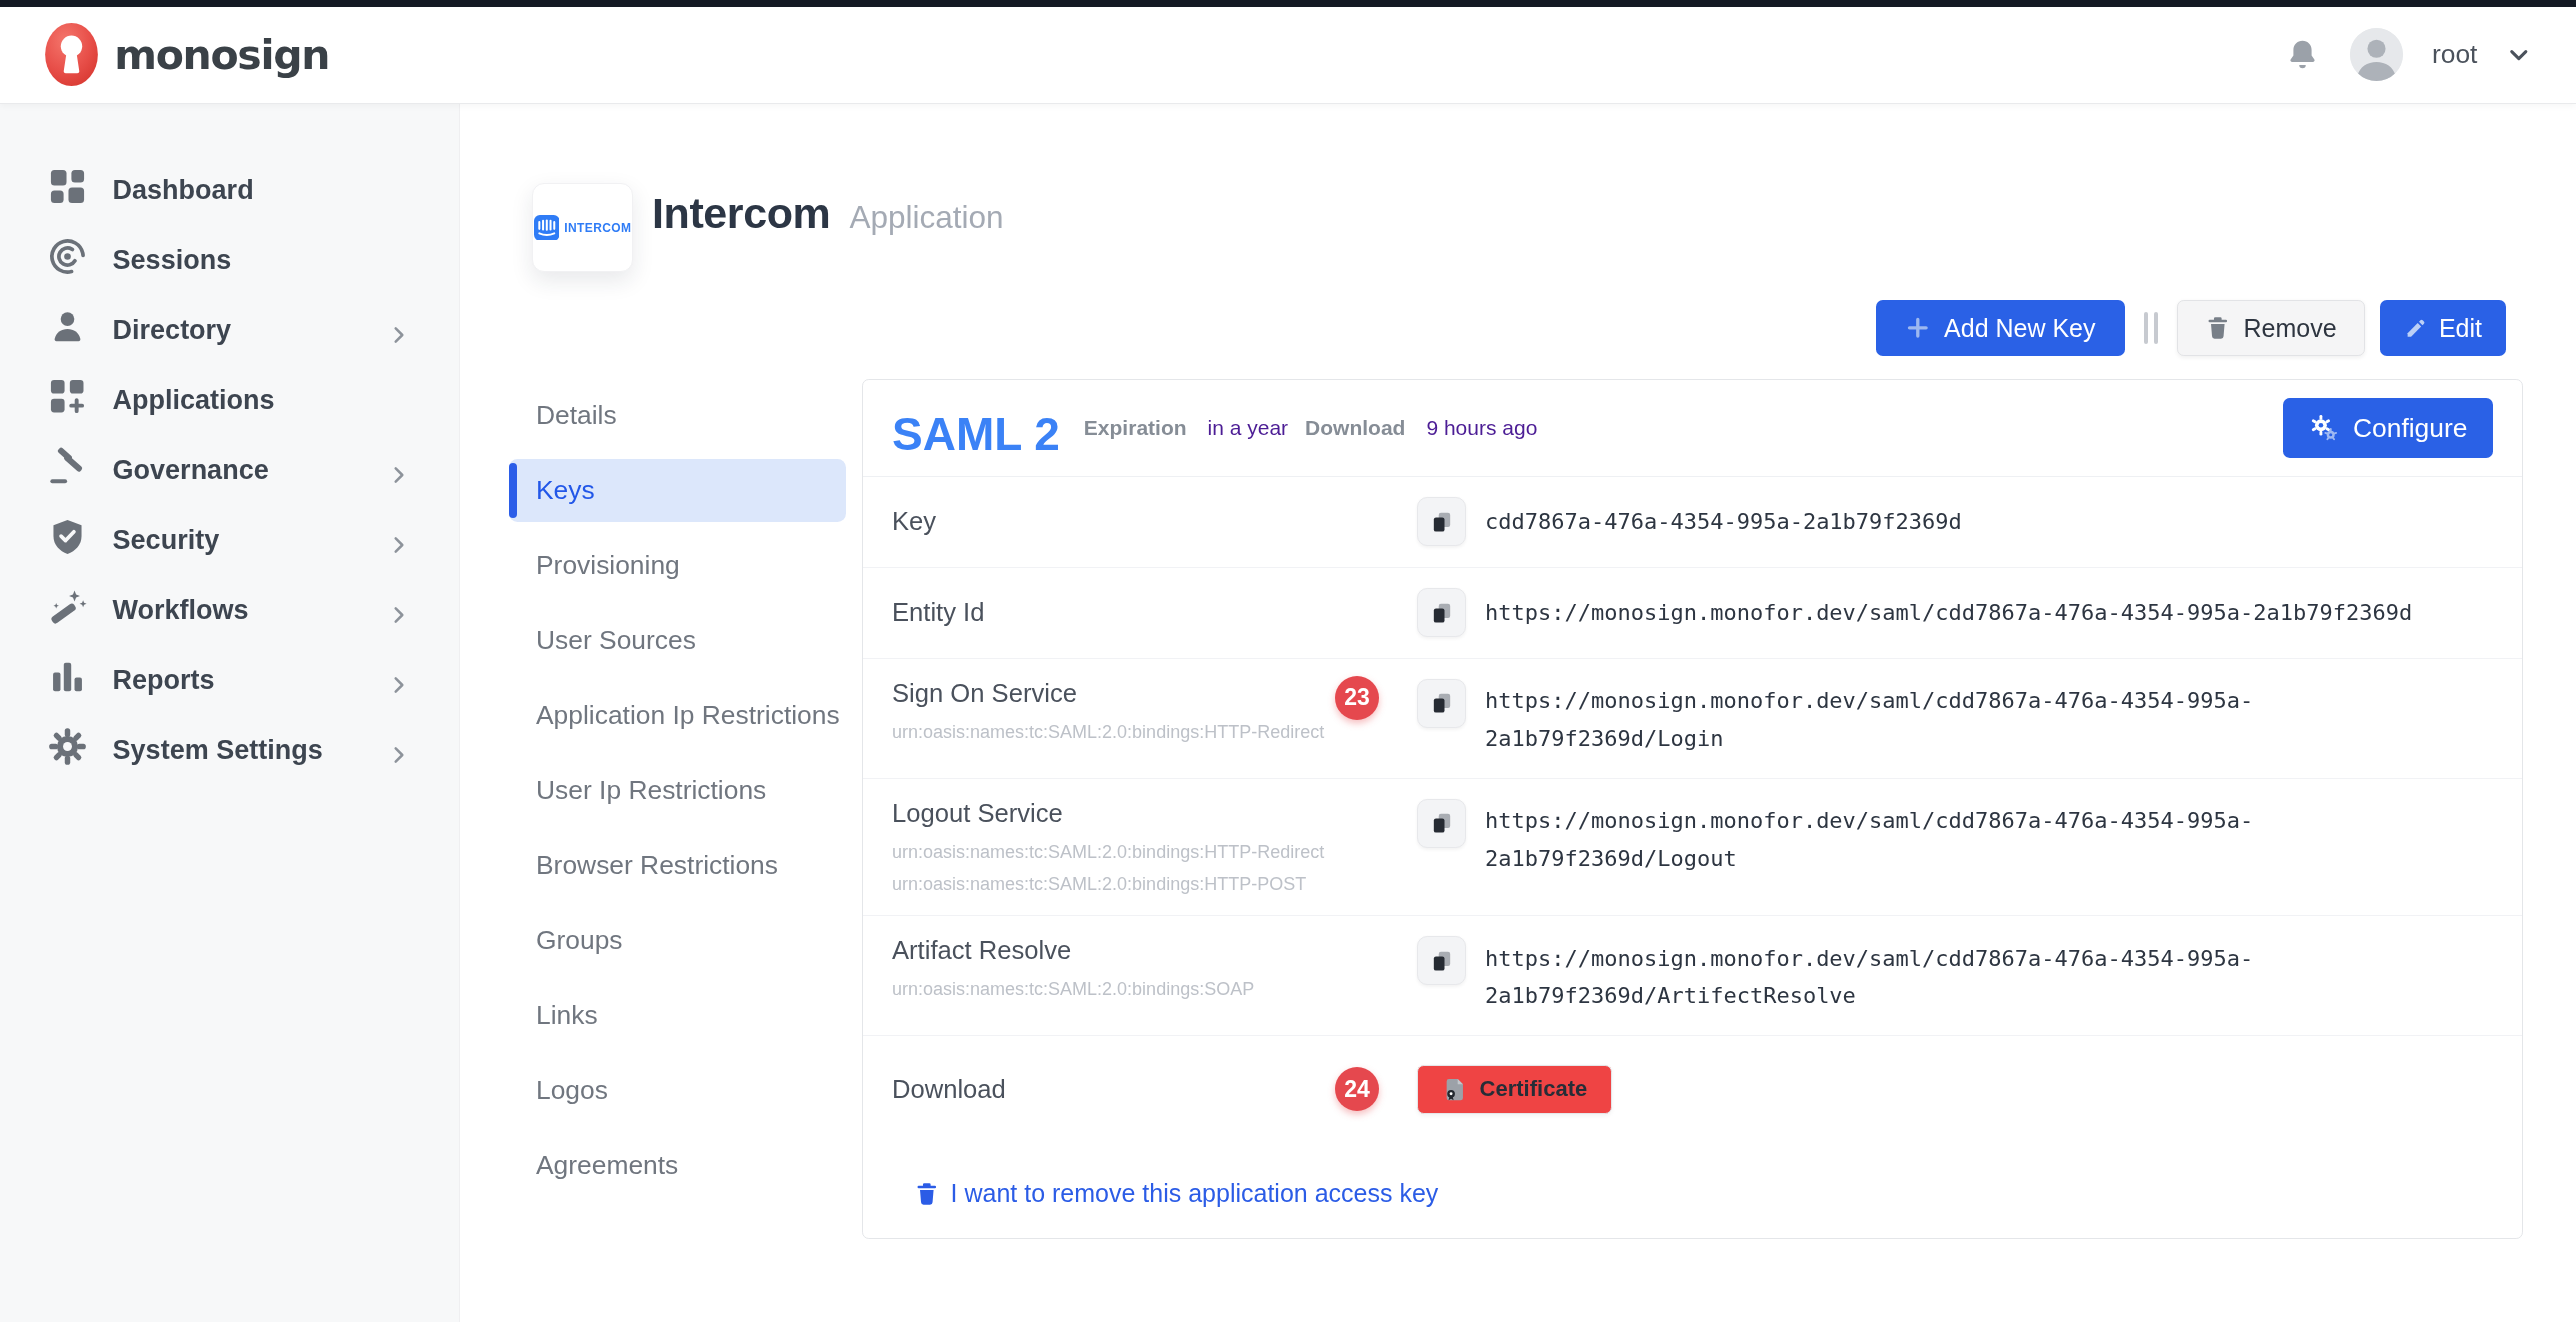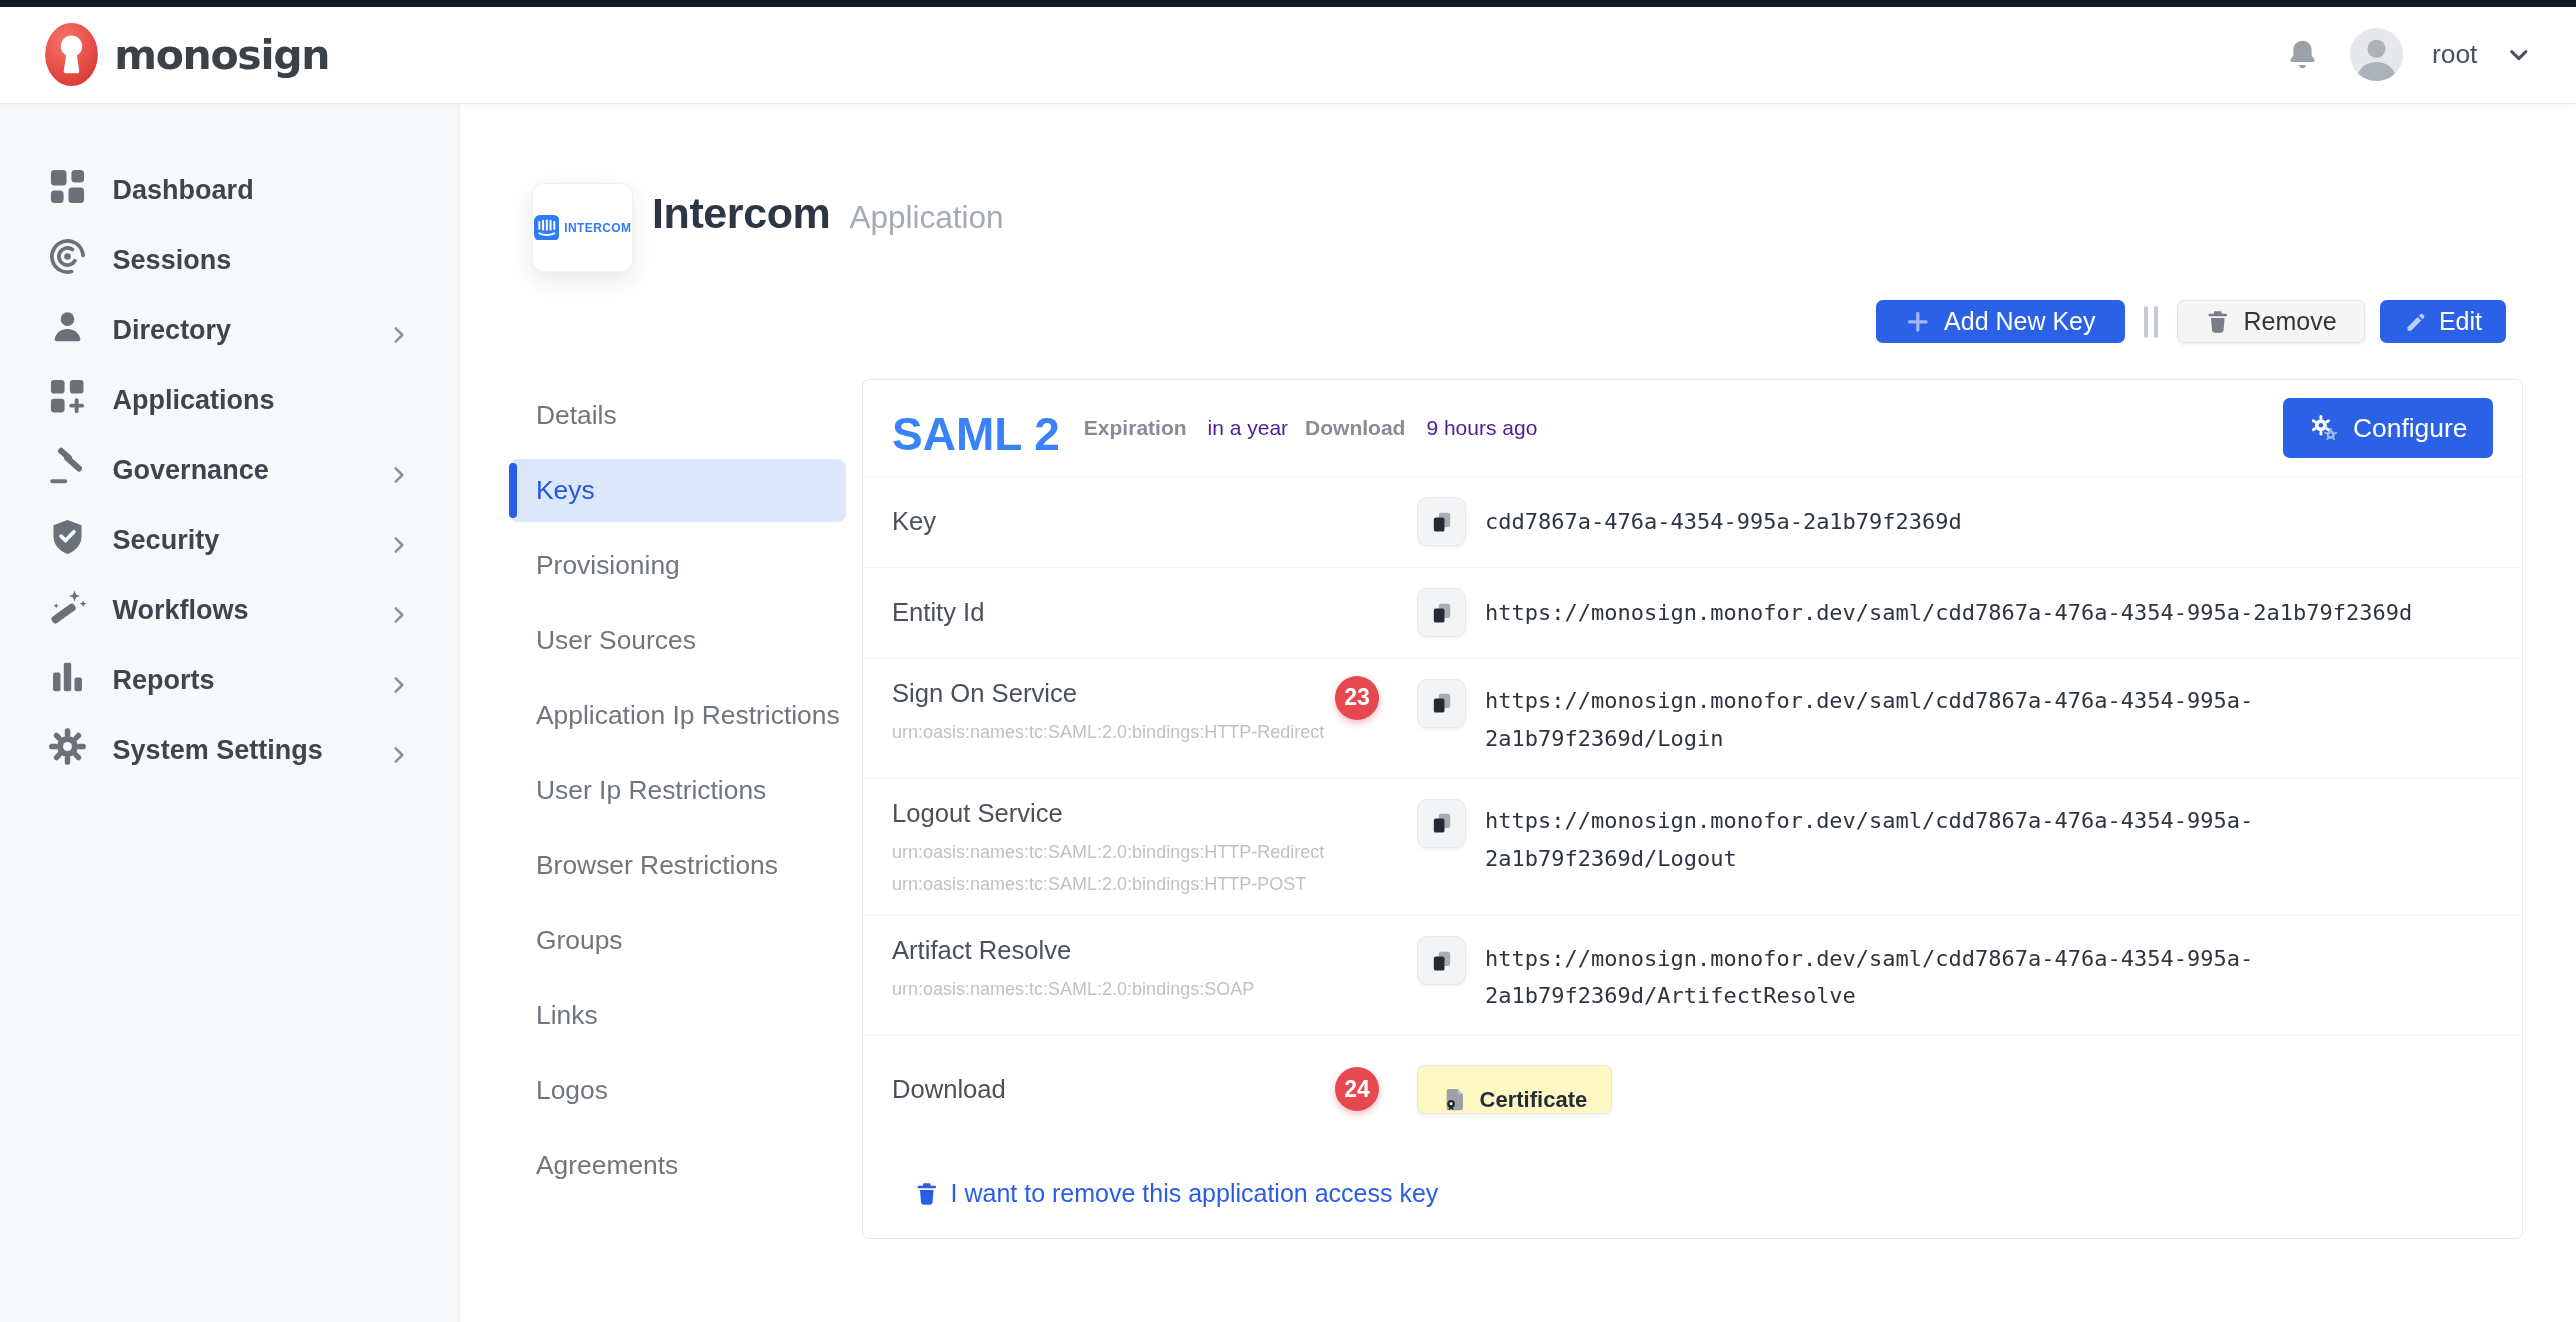--- a/index.html
+++ b/index.html
@@ -32,21 +32,21 @@
   .app-card { position:absolute; left:72px; top:79px; width:101px; height:89px; background:#fff;
               border:0.9px solid #f1f1f3; border-radius:12px; box-shadow:0 8.5px 22px rgba(30,40,60,.10);
               display:flex; flex-direction:column; align-items:center; justify-content:center; gap:3.4px; }
   .intercom-row { display:flex; align-items:center; gap:5.1px; }
   .intercom-text { font-size:12px; font-weight:700; color:#2f7cf6; letter-spacing:0.4px; }
   .app-title-row { position:absolute; left:192px; top:85px; display:flex; align-items:baseline; gap:19px; }
   .app-name { font-size:43px; font-weight:700; color:#2c3645; letter-spacing:-0.4px; }
   .app-type { font-size:31.5px; color:#a4aab4; }
 
   .actions { position:absolute; top:196px; right:70px; display:flex; align-items:center; }
-  .btn { height:43px; border-radius:6.8px; display:flex; align-items:center; font-size:25px; cursor:pointer; border:none; font-family:inherit; }
+  .btn { height:56px; border-radius:6.8px; display:flex; align-items:center; font-size:25px; cursor:pointer; border:none; font-family:inherit; }
   .btn svg { flex:none; }
   .btn-primary { background:#2a61e6; color:#fff; }
   .btn-add { padding:0 29px; gap:13.6px; }
   .group-sep { display:flex; gap:6px; margin:0 19px; }
   .group-sep i { width:4.3px; height:32px; background:#c7cad0; border-radius:2.6px; }
   .btn-light { background:#f5f5f6; border:0.9px solid #e2e3e6; box-shadow:0 1.7px 4.3px rgba(0,0,0,.06); color:#2e3540; padding:0 27px; gap:12.8px; font-weight:500; }
   .btn-edit { padding:0 24px; gap:11px; margin-left:15.3px; font-weight:500; }
 
   
   .subnav { position:absolute; left:49px; top:274px; width:337px; }
@@ -76,22 +76,22 @@
   .row-sub { font-size:18px; color:#bdc1c8; margin-top:13.6px; white-space:nowrap; }
   .row-sub + .row-sub { margin-top:11px; }
   .cell-badge { width:82px; flex:none; display:flex; }
   .badge { width:44px; height:44px; border-radius:50%; background:#e5484e; color:#fff; font-size:23px; font-weight:700;
            display:flex; align-items:center; justify-content:center; box-shadow:0 3.4px 7.7px rgba(229,72,78,.35); }
   .top .cell-badge .badge { margin-top:-3.4px; }
   .copy-btn { width:49px; height:49px; border-radius:10.2px; background:#f3f4f6; border:0.9px solid #e7e8eb;
               box-shadow:0 1.7px 3.4px rgba(0,0,0,.05); display:flex; align-items:center; justify-content:center; flex:none; cursor:pointer; }
   .cell-value { margin-left:19px; max-width:988px; font-family:"DejaVu Sans Mono",monospace; font-size:22px; color:#2d3541; line-height:1.7; overflow-wrap:normal; }
   .top .cell-value { margin-top:3.4px; }
-  .btn-cert { height:49px; padding:0 24px; gap:12px; font-size:22px; background:#fef9c3; border:0.9px solid #e5e6e9;
-              box-shadow:0 1.7px 4.3px rgba(0,0,0,.05); color:#262d37; font-weight:600; border-radius:6.8px;align-items:flex-end; }
+  .btn-cert { height:49px; padding:0 24px; gap:12px; font-size:22px; background:#ef4444; border:0.9px solid #e5e6e9;
+              box-shadow:0 1.7px 4.3px rgba(0,0,0,.05); color:#262d37; font-weight:600; border-radius:6.8px; }
   .remove-link { display:inline-flex; align-items:center; gap:11px; margin:36px 0 0 51px; color:#2b5ce6; font-size:25px; font-weight:500; cursor:pointer; }
   .remove-link svg { width:25.6px; height:25.6px; }
 </style>
 </head>
 <body>
 
 <div class="topstrip"></div>
 
 <div class="header">
   <div class="brand">

